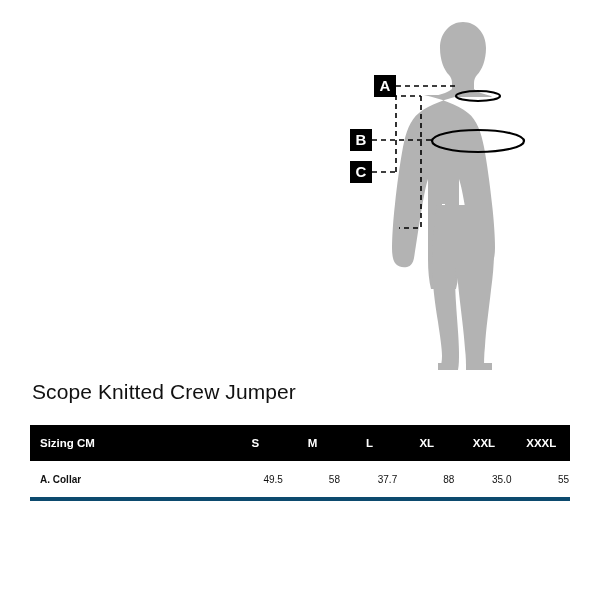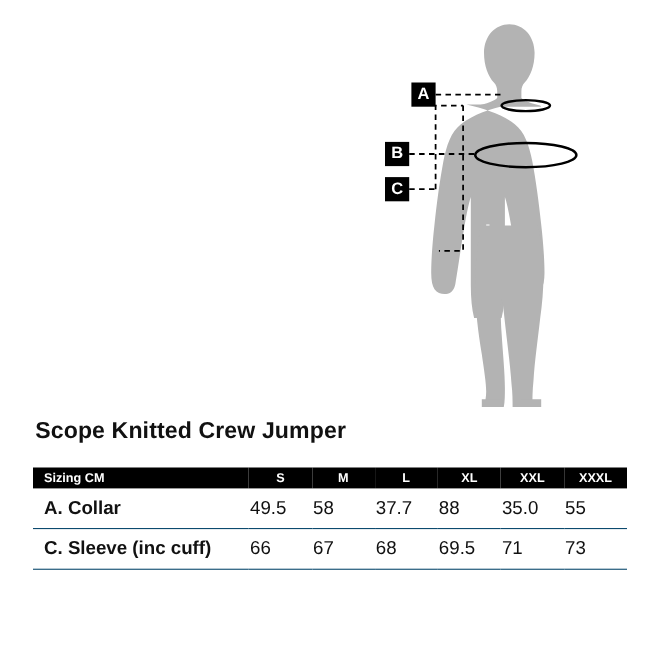--- a/index.html
+++ b/index.html
@@ -52,67 +52,67 @@
   #callout-a { left: 374px; top: 75px; }
   #callout-b { left: 350px; top: 129px; }
   #callout-c { left: 350px; top: 161px; }
 
   
   #title {
     position: absolute;
     left: 32px;
     top: 380px;
     font-size: 21px;
-    font-weight: bold;
+    font-weight: normal;
     letter-spacing: 0.1px;
     color: #111111;
   }
 
   
   #size-table {
     position: absolute;
     left: 30px;
     top: 425px;
     width: 540px;
     border-collapse: collapse;
     font-size: 11.5px;
   }
   #size-table thead th {
     background: #000000;
     color: #ffffff;
     font-weight: bold;
-    height: 19px;
+    height: 36px;
     padding: 0;
     font-size: 11.5px;
   }
   #size-table thead th.th-label {
     text-align: left;
     padding-left: 10px;
     width: 190px;
   }
   #size-table thead th.th-size {
     text-align: center;
     width: 58px;
   }
   #size-table tbody td {
     height: 34px;
-    border-bottom: 1px solid #0c4a6e;
-    font-size: 17px;
+    border-bottom: 4px solid #0c4a6e;
+    font-size: 10px;
     color: #111111;
   }
   #size-table tbody tr:first-child td {
     border-top: none;
   }
   #size-table tbody td.td-label {
     text-align: left;
     padding-left: 10px;
     font-weight: bold;
   }
   #size-table tbody td.td-val {
-    text-align: left;
+    text-align: right;
   }
 </style>
 </head>
 <body>
 
 <div id="page">
 
   <div id="figure-area">
 
     <svg id="figure-svg" width="600" height="370" viewBox="0 0 600 370">
@@ -185,25 +185,16 @@
     <tbody>
       <tr>
         <td class="td-label">A. Collar</td>
         <td class="td-val">49.5</td>
         <td class="td-val">58</td>
         <td class="td-val">37.7</td>
         <td class="td-val">88</td>
         <td class="td-val">35.0</td>
         <td class="td-val">55</td>
       </tr>
-      <tr>
-        <td class="td-label">C. Sleeve (inc cuff)</td>
-        <td class="td-val">66</td>
-        <td class="td-val">67</td>
-        <td class="td-val">68</td>
-        <td class="td-val">69.5</td>
-        <td class="td-val">71</td>
-        <td class="td-val">73</td>
-      </tr>
     </tbody>
   </table>
 
 </div>
 
 </body></html>

